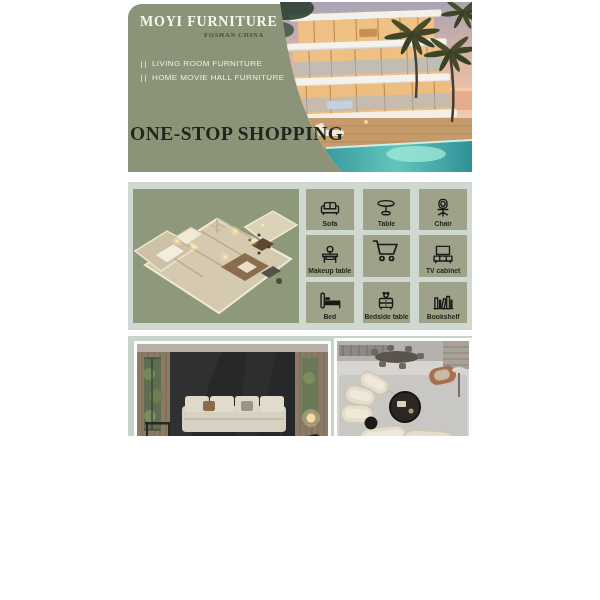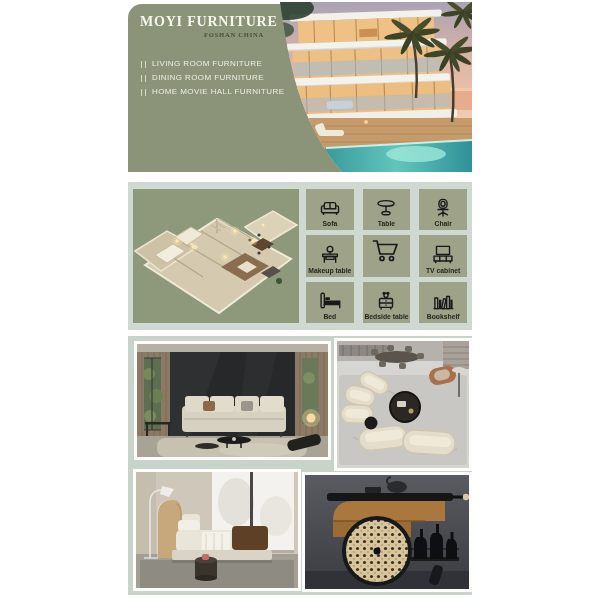--- a/index.html
+++ b/index.html
@@ -1,16 +1,16 @@
 <!DOCTYPE html>
 <html><head>
 <meta charset="utf-8">
 <style>
   html,body{margin:0;padding:0;background:#ffffff;}
-  .page{position:relative;width:600px;height:600px;background:#ffffff;overflow:hidden;
+  .page{position:relative;width:600px;height:436px;background:#ffffff;overflow:hidden;
         font-family:"Liberation Sans",sans-serif;}
   
   .hero{position:absolute;left:128px;top:2px;width:344px;height:170px;}
   .hero-green{position:absolute;left:0;top:2px;right:0;bottom:0;background:#8b9478;
               border-top-left-radius:14px;}
   .villa-svg{position:absolute;right:0;top:0;width:206px;height:170px;display:block;}
   .brand{position:absolute;left:12px;top:12px;font-family:"Liberation Serif",serif;
          font-weight:bold;font-size:14px;letter-spacing:0.8px;color:#f6f5ee;white-space:nowrap;}
   .origin{position:absolute;left:12px;top:29px;width:124px;text-align:right;
           font-family:"Liberation Serif",serif;font-weight:bold;font-size:6.5px;
@@ -128,28 +128,25 @@
     <div class="brand">MOYI FURNITURE</div>
     <div class="origin">FOSHAN CHINA</div>
 
     <div class="menu">
       <div class="menu-row">
         <span class="dbar"></span>
         <span class="menu-label">LIVING ROOM FURNITURE</span>
       </div>
       <div class="menu-row">
         <span class="dbar"></span>
-        <span class="menu-label">DINING ROOM FURNITURE</span>
-      </div>
-      <div class="menu-row">
-        <span class="dbar"></span>
         <span class="menu-label">HOME MOVIE HALL FURNITURE</span>
       </div>
     </div>
 
+    <div class="headline">ONE-STOP SHOPPING</div>
   </section>
 
   <section class="mid">
     <div class="floorplan-frame">
       <svg viewBox="0 0 166 134" preserveAspectRatio="none">
         <rect width="166" height="134" fill="#8e987b"></rect>
         <polygon points="112,38 140,22 164,36 134,54" fill="#dcd2b8" stroke="#efe8d4" stroke-width="1.5"></polygon>
         <polygon points="12,76 84,30 158,70 86,124" fill="#d5cab0" stroke="#f0ead8" stroke-width="2"></polygon>
         <polygon points="2,62 34,42 64,58 28,82" fill="#cdc2a6" stroke="#ece4d0" stroke-width="1.5"></polygon>
         <path d="M50,54 L94,80 M68,42 L112,68 M96,36 L120,50 M36,66 L70,88 M84,30 L84,44" stroke="#b2a587" stroke-width="1.2" fill="none"></path>

